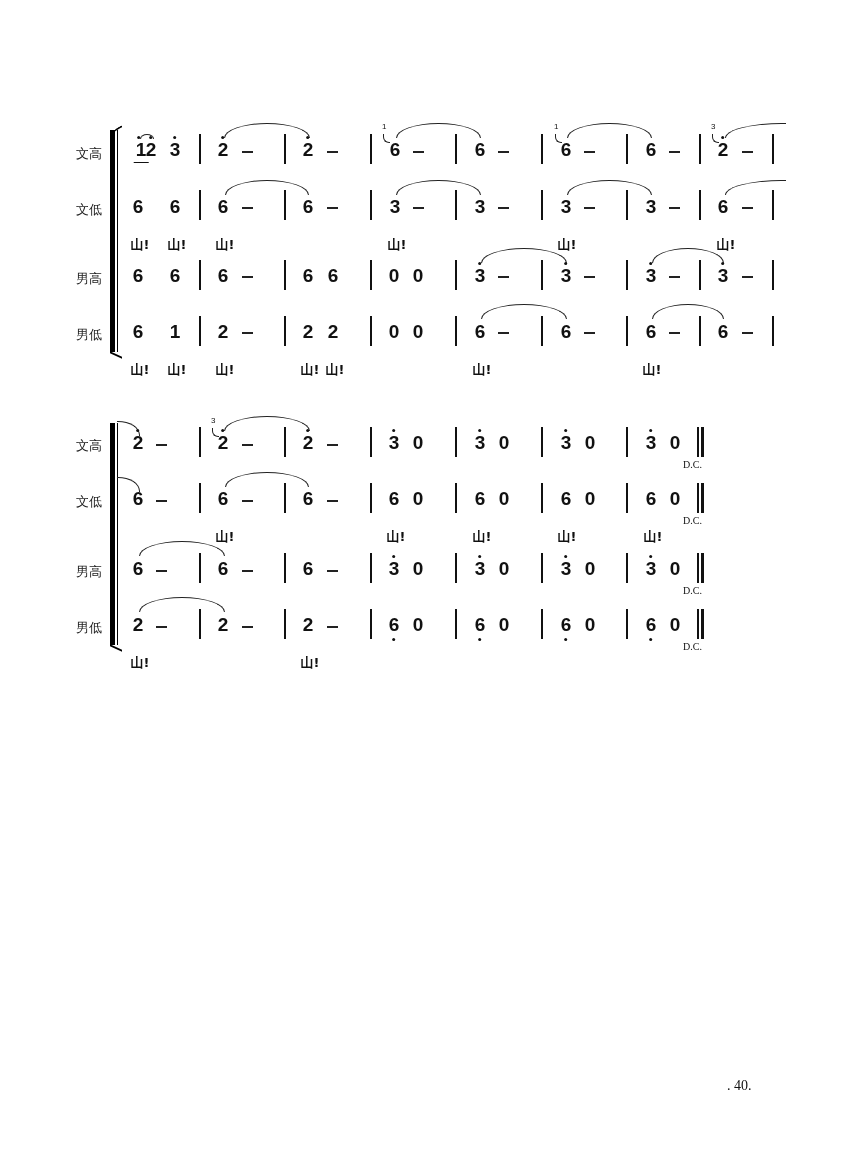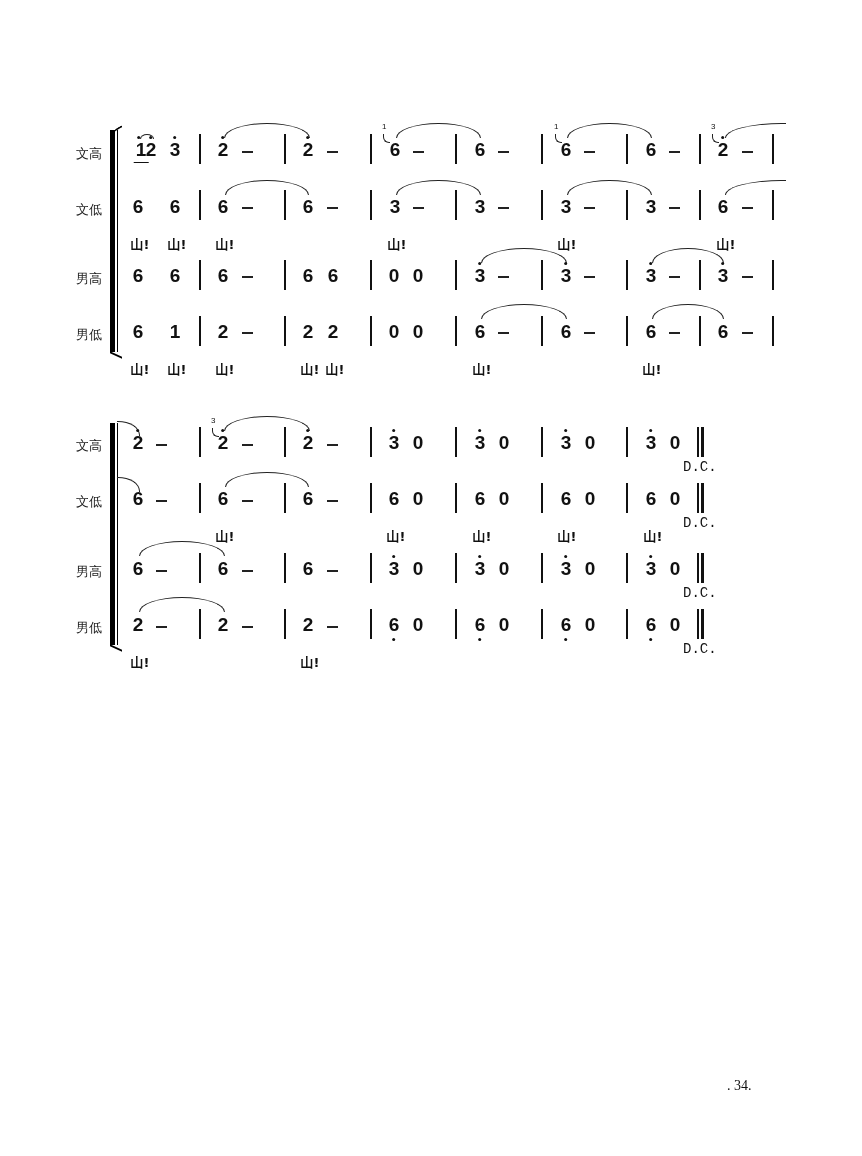--- a/index.html
+++ b/index.html
@@ -27,21 +27,21 @@
   .note .underline { position:absolute; left:-2px; right:-2px; bottom:-3px; height:1.5px; background:#111; }
   .dash { position:absolute; width:11px; height:1.5px; background:#222; }
   .lyric { position:absolute; font-size:13px; font-weight:bold; color:#111;
            font-family:"DejaVu Sans", sans-serif; transform:translateX(-50%); }
   .tie { position:absolute; border:1px solid #222; border-bottom:none; border-left-color:#222;
          border-right-color:#222; border-radius:50% 50% 0 0 / 100% 100% 0 0; height:14px; }
   .grace { position:absolute; font-family:"Liberation Sans", sans-serif; font-size:8px;
            line-height:8px; color:#111; }
   .grace-hook { position:absolute; width:6px; height:8px; border-left:1px solid #222;
                 border-bottom:1px solid #222; border-radius:0 0 0 6px; }
-  .dc { position:absolute; font-family:Liberation Mono, monospace; font-size:14px; color:#111; }
+  .dc { position:absolute; font-family:Liberation Serif, serif; font-size:10px; color:#111; }
   .footer-note { position:absolute; left:126px; top:703px; font-size:9px; color:#333;
                  font-family:"DejaVu Sans", sans-serif; letter-spacing:0.3px; }
   .page-number { position:absolute; left:727px; top:1078px; font-family:"Liberation Serif", serif;
                  font-size:14px; color:#111; }
 </style>
 </head>
 <body>
 
 <div class="page">
 
@@ -322,14 +322,14 @@
     <span class="note" style="left:566px;top:615px;"><span>6</span><span class="dot-below"></span></span>
     <span class="note" style="left:590px;top:615px;">0</span>
     <span class="note" style="left:651px;top:615px;"><span>6</span><span class="dot-below"></span></span>
     <span class="note" style="left:675px;top:615px;">0</span>
     <span class="dc" style="left:683px;top:641px;">D.C.</span>
 
     <span class="lyric" style="left:140px;top:654px;">山!</span>
     <span class="lyric" style="left:310px;top:654px;">山!</span>
   </div>
 
-  <span class="page-number">. 34.</span>
+  <span class="page-number">. 40.</span>
 </div>
 
 </body></html>

